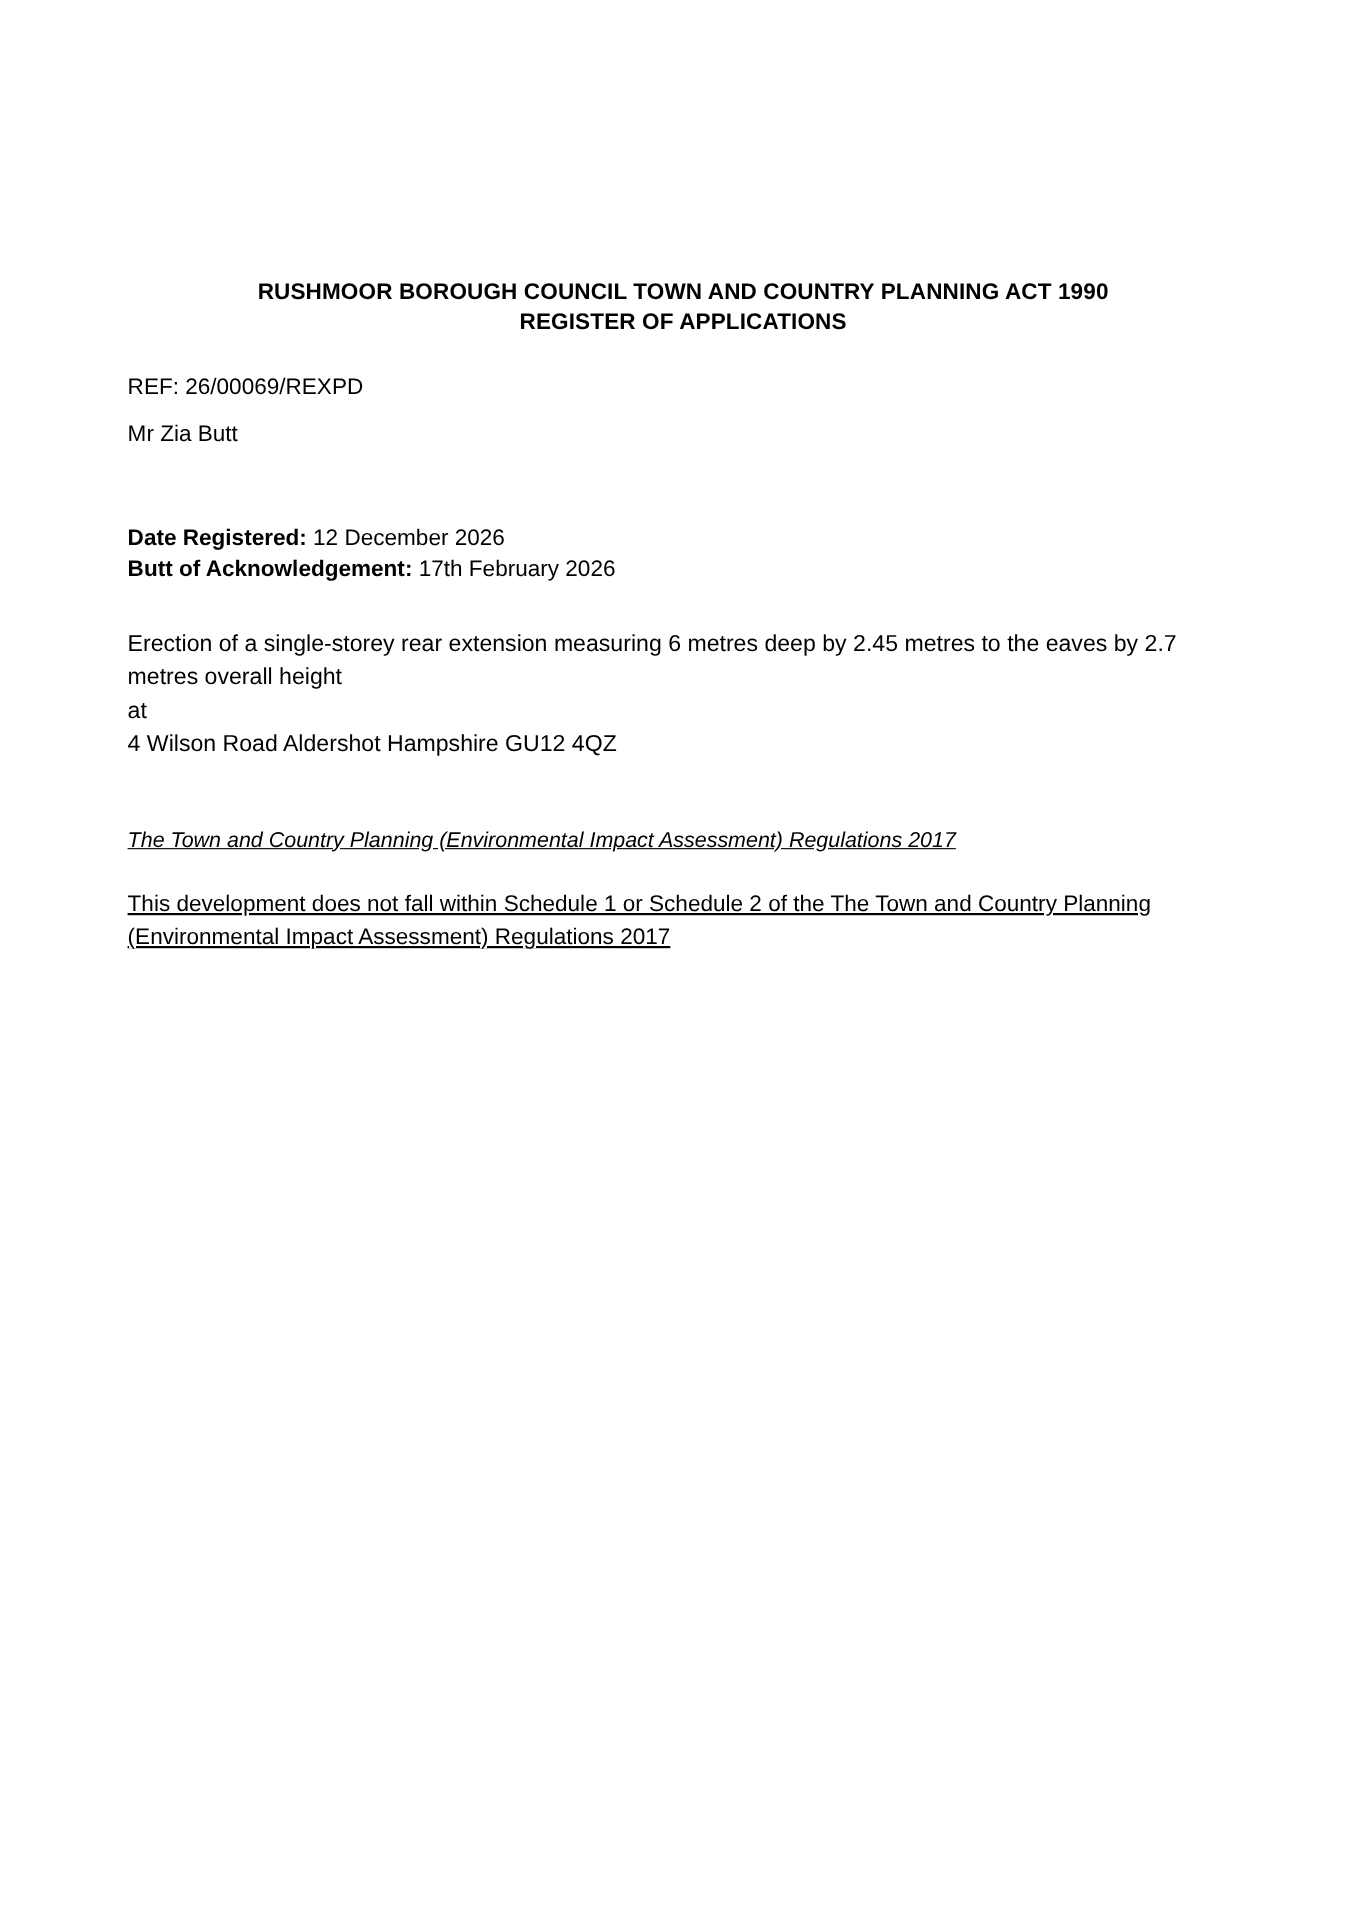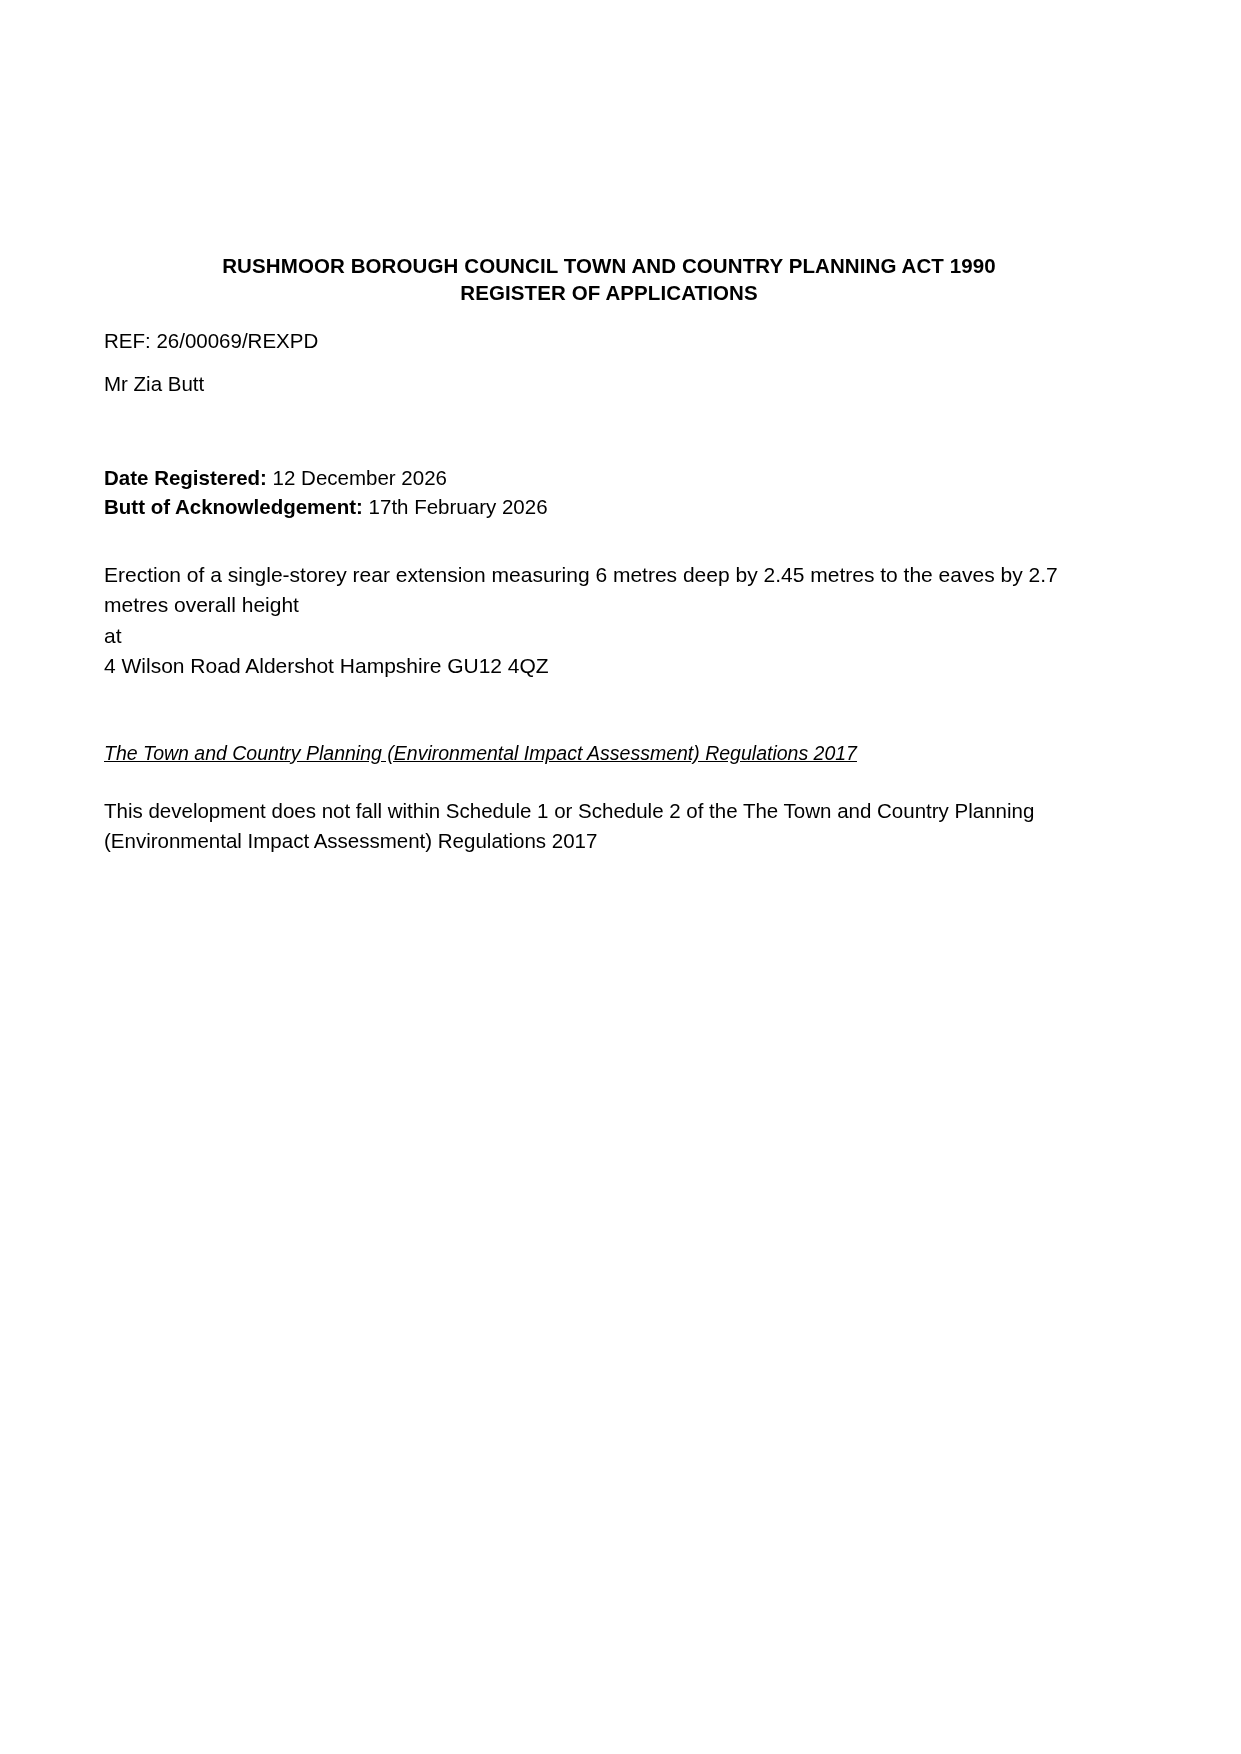--- a/index.html
+++ b/index.html
@@ -15,21 +15,21 @@
     width: 1241px;
     height: 1754px;
     position: relative;
     background: #ffffff;
     box-sizing: border-box;
     padding: 0;
     overflow: hidden;
   }
   .content {
     position: absolute;
-    left: 104px;
+    left: 116px;
     top: 252px;
     width: 1010px;
   }
   .doc-title {
     text-align: center;
     font-weight: bold;
     font-size: 20.5px;
     line-height: 1.33;
     margin: 0 0 0 0;
     letter-spacing: 0.1px;
@@ -38,21 +38,21 @@
     display: block;
   }
   .part-heading {
     font-weight: bold;
     font-size: 20.5px;
     margin-top: 43px;
     letter-spacing: 0.1px;
   }
   .ref-line {
     font-size: 20.5px;
-    margin-top: 22px;
+    margin-top: 33px;
   }
   .applicant-line {
     font-size: 20.5px;
     margin-top: 19px;
   }
   .dates-block {
     margin-top: 67px;
     font-size: 20.5px;
     line-height: 1.45;
   }
@@ -70,20 +70,21 @@
     font-size: 19.5px;
     font-style: italic;
     line-height: 1.45;
     text-decoration: underline;
   }
   .regs-body {
     margin-top: 29px;
     font-size: 20.5px;
     line-height: 1.45;
     max-width: 960px;
+    text-decoration: underline;
   }
 </style>
 </head>
 <body>
 
 <div class="page">
   <div class="content">
 
     <div class="doc-title">
       <span>RUSHMOOR BOROUGH COUNCIL TOWN AND COUNTRY PLANNING ACT 1990</span>

